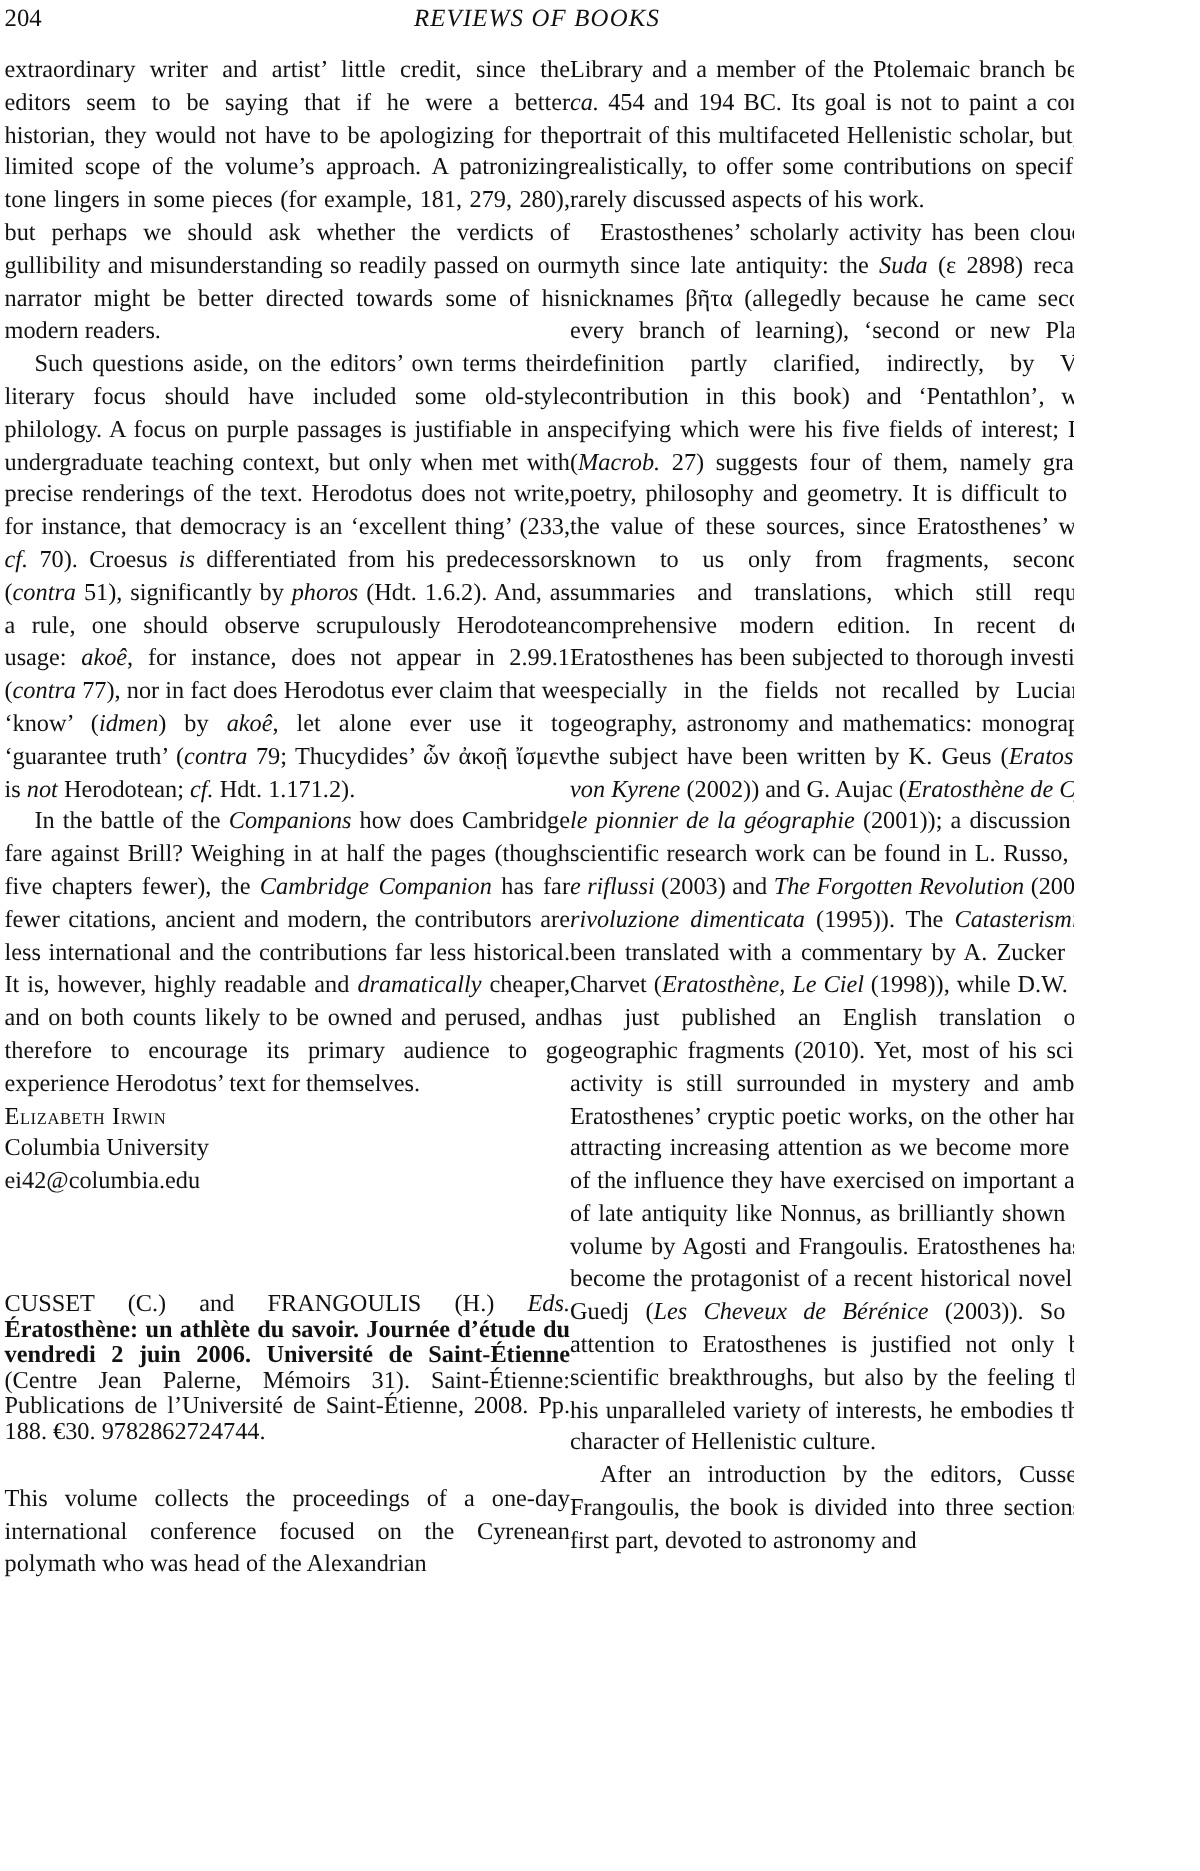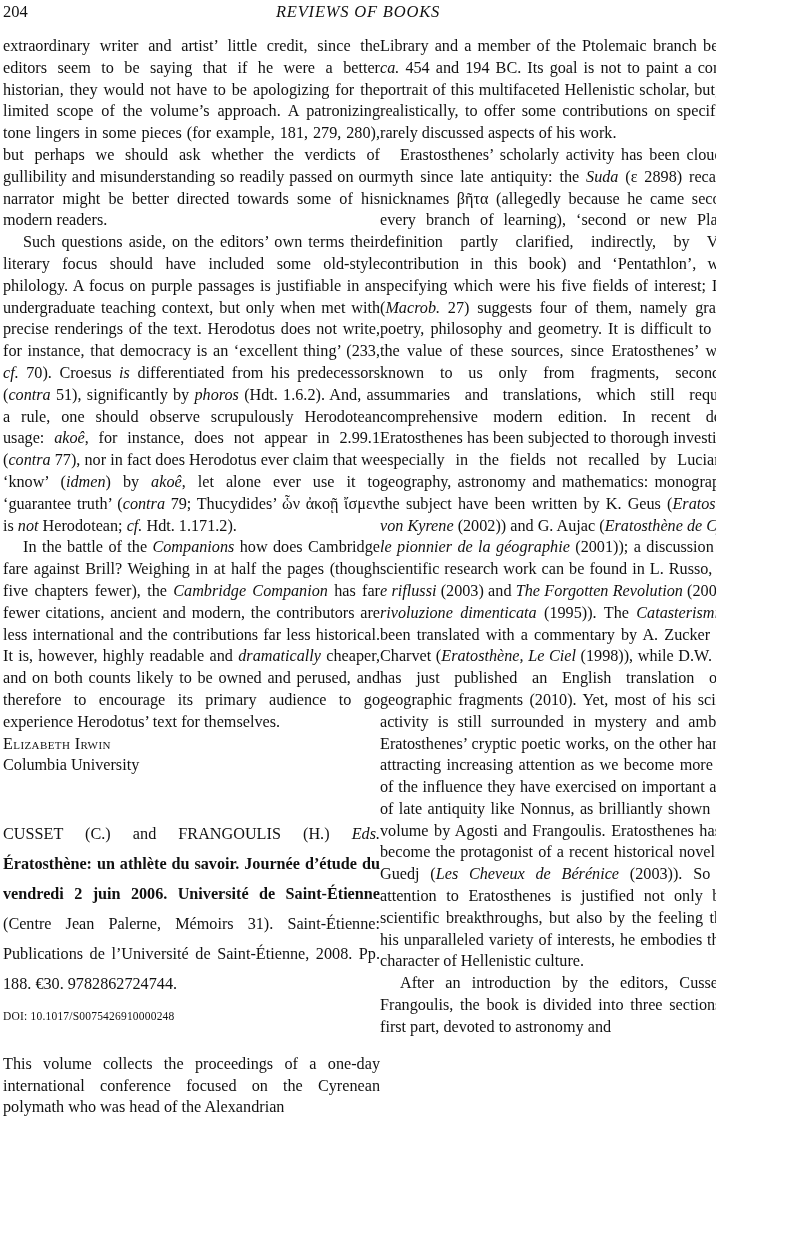--- a/index.html
+++ b/index.html
@@ -60,22 +60,22 @@
   .signature {
     text-align: left;
     line-height: 21.8px;
   }
   .sig-name {
     font-variant: small-caps;
     letter-spacing: 0.4px;
   }
   .sig-affil { }
   .review-heading {
-    margin-top: 42px;
-    line-height: 30px;
+    margin-top: 62px;
+    line-height: 17px;
   }
   .doi {
     font-size: 11.5px;
     margin-top: 7px;
     letter-spacing: 0.2px;
   }
   .review-start { margin-top: 26px; }
 </style>
 </head>
 <body>
@@ -90,24 +90,24 @@
   <div class="columns">
 
     <div class="col">
       <p class="body-p"><span>extraordinary writer and artist’ little credit, since the editors seem to be saying that if he were a better historian, they would not have to be apologizing for the limited scope of the volume’s approach.  A patronizing tone lingers in some pieces (for example, 181, 279, 280), but perhaps we should ask whether the verdicts of gullibility and misunderstanding so readily passed on our narrator might be better directed towards some of his modern readers.</span></p>
       <p class="body-p indent"><span>Such questions aside, on the editors’ own terms their literary focus should have included some old-style philology.  A focus on purple passages is justifiable in an undergraduate teaching context, but only when met with precise renderings of the text.  Herodotus does not write, for instance, that democracy is an ‘excellent thing’ (233, </span><span class="seg-i">cf.</span><span> 70). Croesus </span><span class="seg-i">is</span><span> differentiated from his predecessors (</span><span class="seg-i">contra</span><span> 51), significantly by </span><span class="seg-i">phoros</span><span> (Hdt. 1.6.2). And, as a rule, one should observe scrupulously Herodotean usage: </span><span class="seg-i">akoê</span><span>, for instance, does not appear in 2.99.1 (</span><span class="seg-i">contra</span><span> 77), nor in fact does Herodotus ever claim that we ‘know’ (</span><span class="seg-i">idmen</span><span>) by </span><span class="seg-i">akoê</span><span>, let alone ever use it to ‘guarantee truth’ (</span><span class="seg-i">contra</span><span> 79; Thucydides’ ὧν ἀκοῇ ἴσμεν is </span><span class="seg-i">not</span><span> Herodotean; </span><span class="seg-i">cf.</span><span> Hdt. 1.171.2).</span></p>
       <p class="body-p indent"><span>In the battle of the </span><span class="seg-i">Companions</span><span> how does Cambridge fare against Brill?  Weighing in at half the pages (though five chapters fewer), the </span><span class="seg-i">Cambridge Companion</span><span> has far fewer citations, ancient and modern, the contributors are less international and the contributions far less historical.  It is, however, highly readable and </span><span class="seg-i">dramatically</span><span> cheaper, and on both counts likely to be owned and perused, and therefore to encourage its primary audience to go experience Herodotus’ text for themselves.</span></p>
 
       <div class="signature">
         <div class="sig-name">Elizabeth Irwin</div>
         <div class="sig-affil">Columbia University</div>
+        <div class="sig-email">ei42@columbia.edu</div>
       </div>
 
       <p class="review-heading"><span>CUSSET (C.) and FRANGOULIS (H.) </span><span class="seg-i">Eds.</span><span> </span><span class="seg-b">Ératosthène: un athlète du savoir. Journée d’étude du vendredi 2 juin 2006. Université de Saint-Étienne</span><span> (Centre Jean Palerne, Mémoirs 31). Saint-Étienne: Publications de l’Université de Saint-Étienne, 2008. Pp. 188. €30. 9782862724744.</span></p>
-      <div class="doi">DOI: 10.1017/S0075426910000248</div>
 
       <p class="body-p review-start"><span>This volume collects the proceedings of a one-day international conference focused on the Cyrenean polymath who was head of the Alexandrian</span></p>
     </div>
 
     <div class="col">
       <p class="body-p"><span>Library and a member of the Ptolemaic branch between </span><span class="seg-i">ca.</span><span> 454 and 194 BC.  Its goal is not to paint a complete portrait of this multifaceted Hellenistic scholar, but, more realistically, to offer some contributions on specific and rarely discussed aspects of his work.</span></p>
       <p class="body-p indent"><span>Erastosthenes’ scholarly activity has been clouded in myth since late antiquity: the </span><span class="seg-i">Suda</span><span> (ε 2898) recalls his nicknames βῆτα (allegedly because he came second in every branch of learning), ‘second or new Plato’ (a definition partly clarified, indirectly, by Vitrac’s contribution in this book) and ‘Pentathlon’, without specifying which were his five fields of interest; Lucian (</span><span class="seg-i">Macrob.</span><span> 27) suggests four of them, namely grammar, poetry, philosophy and geometry.  It is difficult to assess the value of these sources, since Eratosthenes’ work is known to us only from fragments, second-hand summaries and translations, which still require a comprehensive modern edition.  In recent decades Eratosthenes has been subjected to thorough investigation especially in the fields not recalled by Lucian, i.e. geography, astronomy and mathematics: monographs on the subject have been written by K. Geus (</span><span class="seg-i">Eratosthenes von Kyrene</span><span> (2002)) and G. Aujac (</span><span class="seg-i">Eratosthène de Cyrène, le pionnier de la géographie</span><span> (2001)); a discussion of his scientific research work can be found in L. Russo, </span><span class="seg-i">Flussi e riflussi</span><span> (2003) and </span><span class="seg-i">The Forgotten Revolution</span><span> (2004) (</span><span class="seg-i">La rivoluzione dimenticata</span><span> (1995)).  The </span><span class="seg-i">Catasterismi</span><span> have been translated with a commentary by A. Zucker and P. Charvet (</span><span class="seg-i">Eratosthène, Le Ciel</span><span> (1998)), while D.W. Roller has just published an English translation of the geographic fragments (2010).  Yet, most of his scientific activity is still surrounded in mystery and ambiguity.  Eratosthenes’ cryptic poetic works, on the other hand, are attracting increasing attention as we become more aware of the influence they have exercised on important authors of late antiquity like Nonnus, as brilliantly shown in this volume by Agosti and Frangoulis.  Eratosthenes has even become the protagonist of a recent historical novel by D. Guedj (</span><span class="seg-i">Les Cheveux de Bérénice</span><span> (2003)).  So much attention to Eratosthenes is justified not only by his scientific breakthroughs, but also by the feeling that, in his unparalleled variety of interests, he embodies the true character of Hellenistic culture.</span></p>
       <p class="body-p indent"><span>After an introduction by the editors, Cusset and Frangoulis, the book is divided into three sections. The first part, devoted to astronomy and</span></p>
     </div>
 

